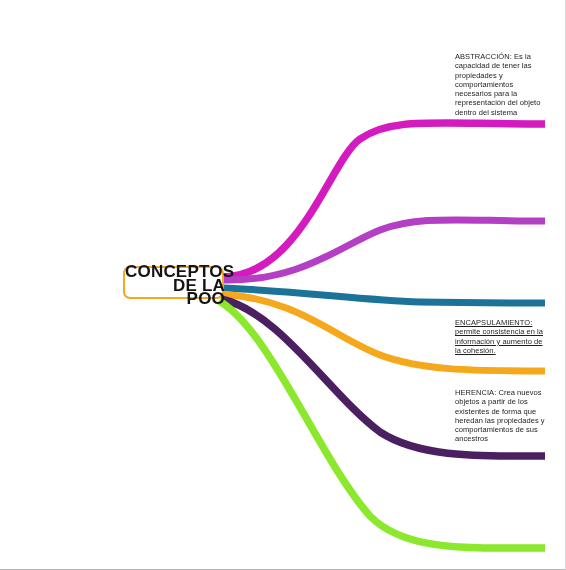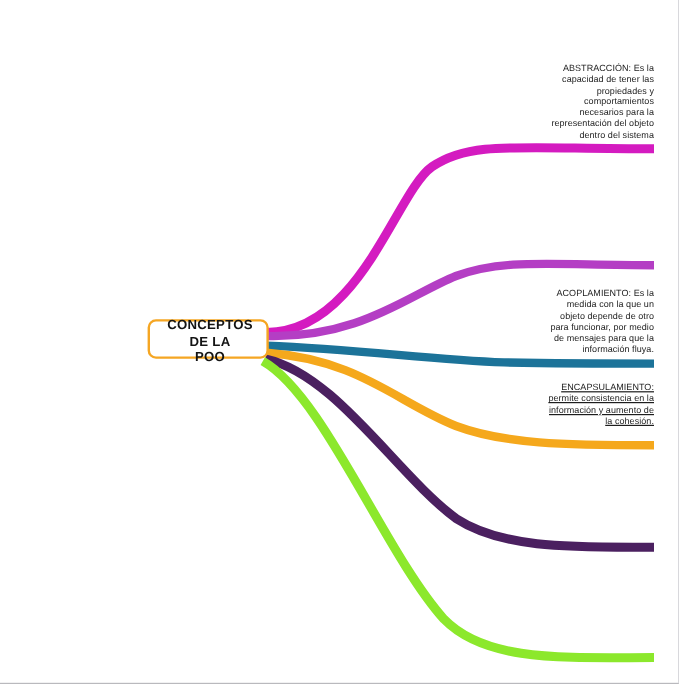--- a/index.html
+++ b/index.html
@@ -39,34 +39,34 @@
     border: 2px solid #f5a623;
     border-radius: 7px;
     background: #ffffff;
     z-index: 5;
   }
   #central-node-text {
     position: absolute;
     left: 125px;
     top: 265px;
     width: 100px;
-    text-align: center;
-    font-size: 11px;
+    text-align: right;
+    font-size: 17px;
     font-weight: bold;
     color: #141414;
     line-height: 13.5px;
     letter-spacing: 0.2px;
     z-index: 6;
     white-space: pre-line;
   }
   
   .branch-caption {
     position: absolute;
     width: 90px;
-    text-align: right;
+    text-align: left;
     font-size: 7.5px;
     line-height: 9.3px;
     color: #1d1d1d;
     letter-spacing: 0.05px;
     z-index: 4;
   }
   .b0 { left: 455px; top: 52px; }
   .b1 { left: 455px; top: 134px; }
   .b2 { left: 455px; top: 240px; }
   .b3 { left: 455px; top: 318px; text-decoration: underline; }
@@ -87,16 +87,16 @@
       <path d="M 219 301 C 270 330 320 460 370 516 C 405 552 470 548 545 548" stroke="#8ce82c" stroke-width="7.5" fill="none" stroke-linecap="butt"></path>
     </svg>
 
   <div id="central-node"></div>
   <div id="central-node-text">CONCEPTOS
 DE LA
 POO</div>
 
   <div class="branch-caption b0">ABSTRACCIÓN:
 Es la capacidad de tener las propiedades y comportamientos necesarios para la representación del objeto dentro del sistema</div>
-  <div class="branch-caption b2">ACOPLAMIENTO: Es la medida con la que un objeto depende de otro para funcionar, por medio de mensajes para que la información fluya.</div>
   <div class="branch-caption b3">ENCAPSULAMIENTO: permite consistencia en la información y aumento de la cohesión.</div>
+  <div class="branch-caption b4">HERENCIA: Crea nuevos objetos a partir de los existentes de forma que heredan las propiedades y comportamientos de sus ancestros</div>
 
 </div>
 
 </body></html>

